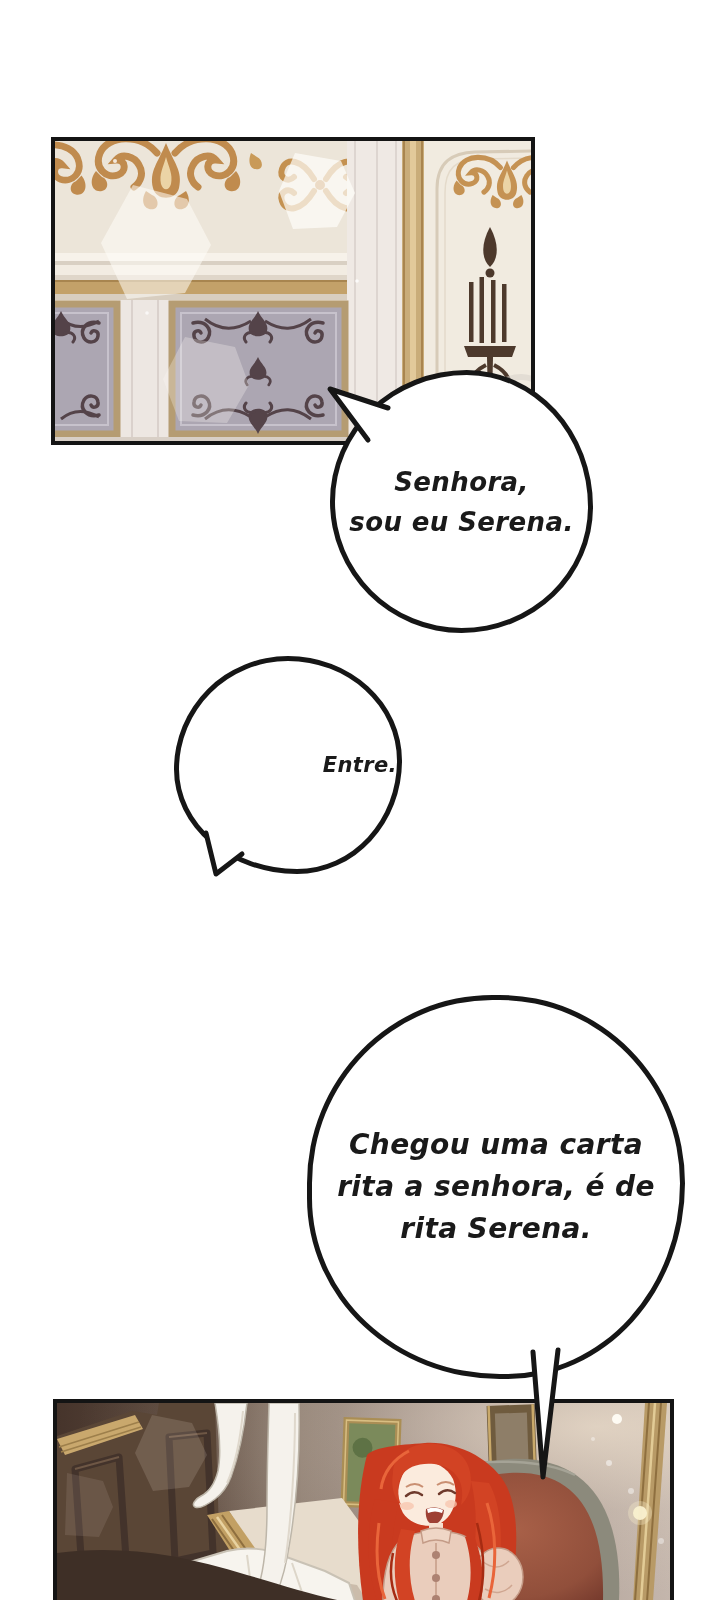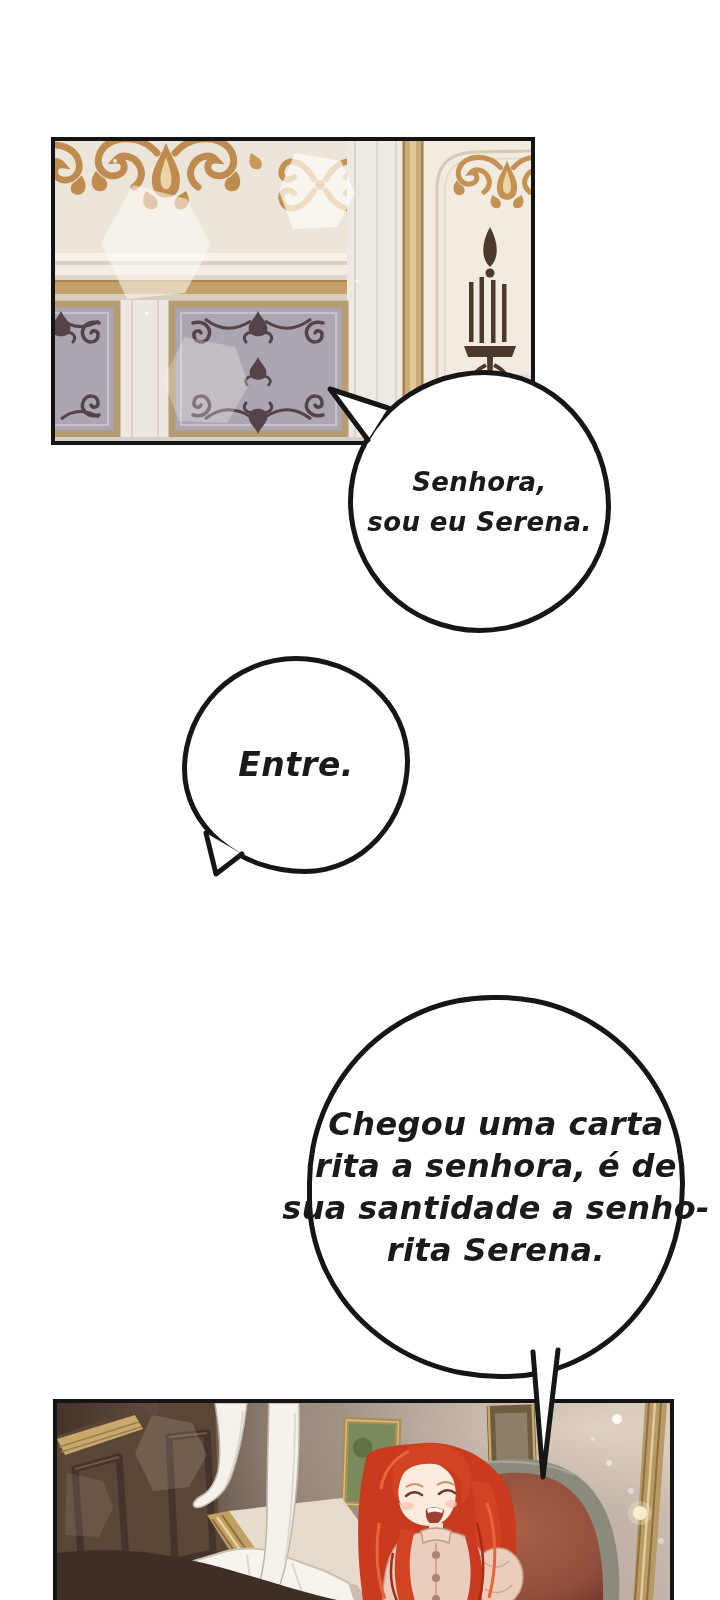--- a/index.html
+++ b/index.html
@@ -11,23 +11,23 @@
   .panel{position:absolute;box-sizing:border-box;border:4px solid #141414;overflow:hidden;background:#ECE5D9;z-index:1;}
   .panel svg{display:block;width:100%;height:100%;}
   #panel-top{left:51px;top:137px;width:484px;height:308px;}
   #panel-bottom{left:53px;top:1399px;width:621px;height:202px;border-bottom:none;background:#8F7F73;}
   .bubble{
     position:absolute;background:#ffffff;border:5px solid #161616;z-index:5;
     display:flex;flex-direction:column;align-items:center;justify-content:center;
     text-align:center;color:#1a1a1a;font-style:italic;font-weight:600;letter-spacing:.4px;
   }
   .bubble .line{display:block;white-space:nowrap;}
-  #bubble-1{left:348px;top:370px;width:253px;height:253px;border-radius:52% 48% 50% 50%/50% 52% 48% 50%;font-size:26px;line-height:40px;justify-content:center;}
-  #bubble-2{left:182px;top:656px;width:218px;height:208px;border-radius:50% 50% 46% 54%/52% 48% 52% 48%;font-size:33px;line-height:38px;}
-  #bubble-3{left:307px;top:995px;width:368px;height:374px;border-radius:50% 50% 48% 52%/50% 50% 52% 48%;font-size:32px;line-height:42px;}
+  #bubble-1{left:330px;top:370px;width:253px;height:253px;border-radius:52% 48% 50% 50%/50% 52% 48% 50%;font-size:26px;line-height:40px;justify-content:center;}
+  #bubble-2{left:174px;top:656px;width:218px;height:208px;border-radius:50% 50% 46% 54%/52% 48% 52% 48%;font-size:21px;line-height:38px;align-items:flex-end;}
+  #bubble-3{left:307px;top:995px;width:368px;height:374px;border-radius:50% 50% 48% 52%/50% 50% 52% 48%;font-size:28px;line-height:42px;}
   .tail{position:absolute;z-index:6;pointer-events:none;}
   #tail-1{left:312px;top:376px;}
   #tail-2{left:190px;top:826px;}
   #tail-3{left:518px;top:1342px;}
 </style>
 </head>
 <body>
 
 <section class="panel" id="panel-top">
   <svg viewBox="0 0 476 300" preserveAspectRatio="none">
@@ -157,21 +157,20 @@
 <div class="bubble" id="bubble-2">
   <span class="line">Entre.</span>
 </div>
 <svg class="tail" id="tail-2" width="80" height="62">
   <path d="M16,7 L26,48 L52,28" fill="#ffffff" stroke="#161616" stroke-width="5" stroke-linejoin="round" stroke-linecap="round"></path>
 </svg>
 
 <div class="bubble" id="bubble-3">
   <span class="line">Chegou uma carta</span>
   <span class="line">rita a senhora, é de</span>
-  <span class="line">sua santidade a senho-</span>
   <span class="line">rita Serena.</span>
 </div>
 <svg class="tail" id="tail-3" width="52" height="142">
   <path d="M15,10 L25,135 L40,8" fill="#ffffff" stroke="#161616" stroke-width="5" stroke-linejoin="round" stroke-linecap="round"></path>
 </svg>
 
 <section class="panel" id="panel-bottom">
   <svg viewBox="0 0 613 198" preserveAspectRatio="none">
     <defs>
       <linearGradient id="wallg" x1="0" y1="0" x2="1" y2="0">

